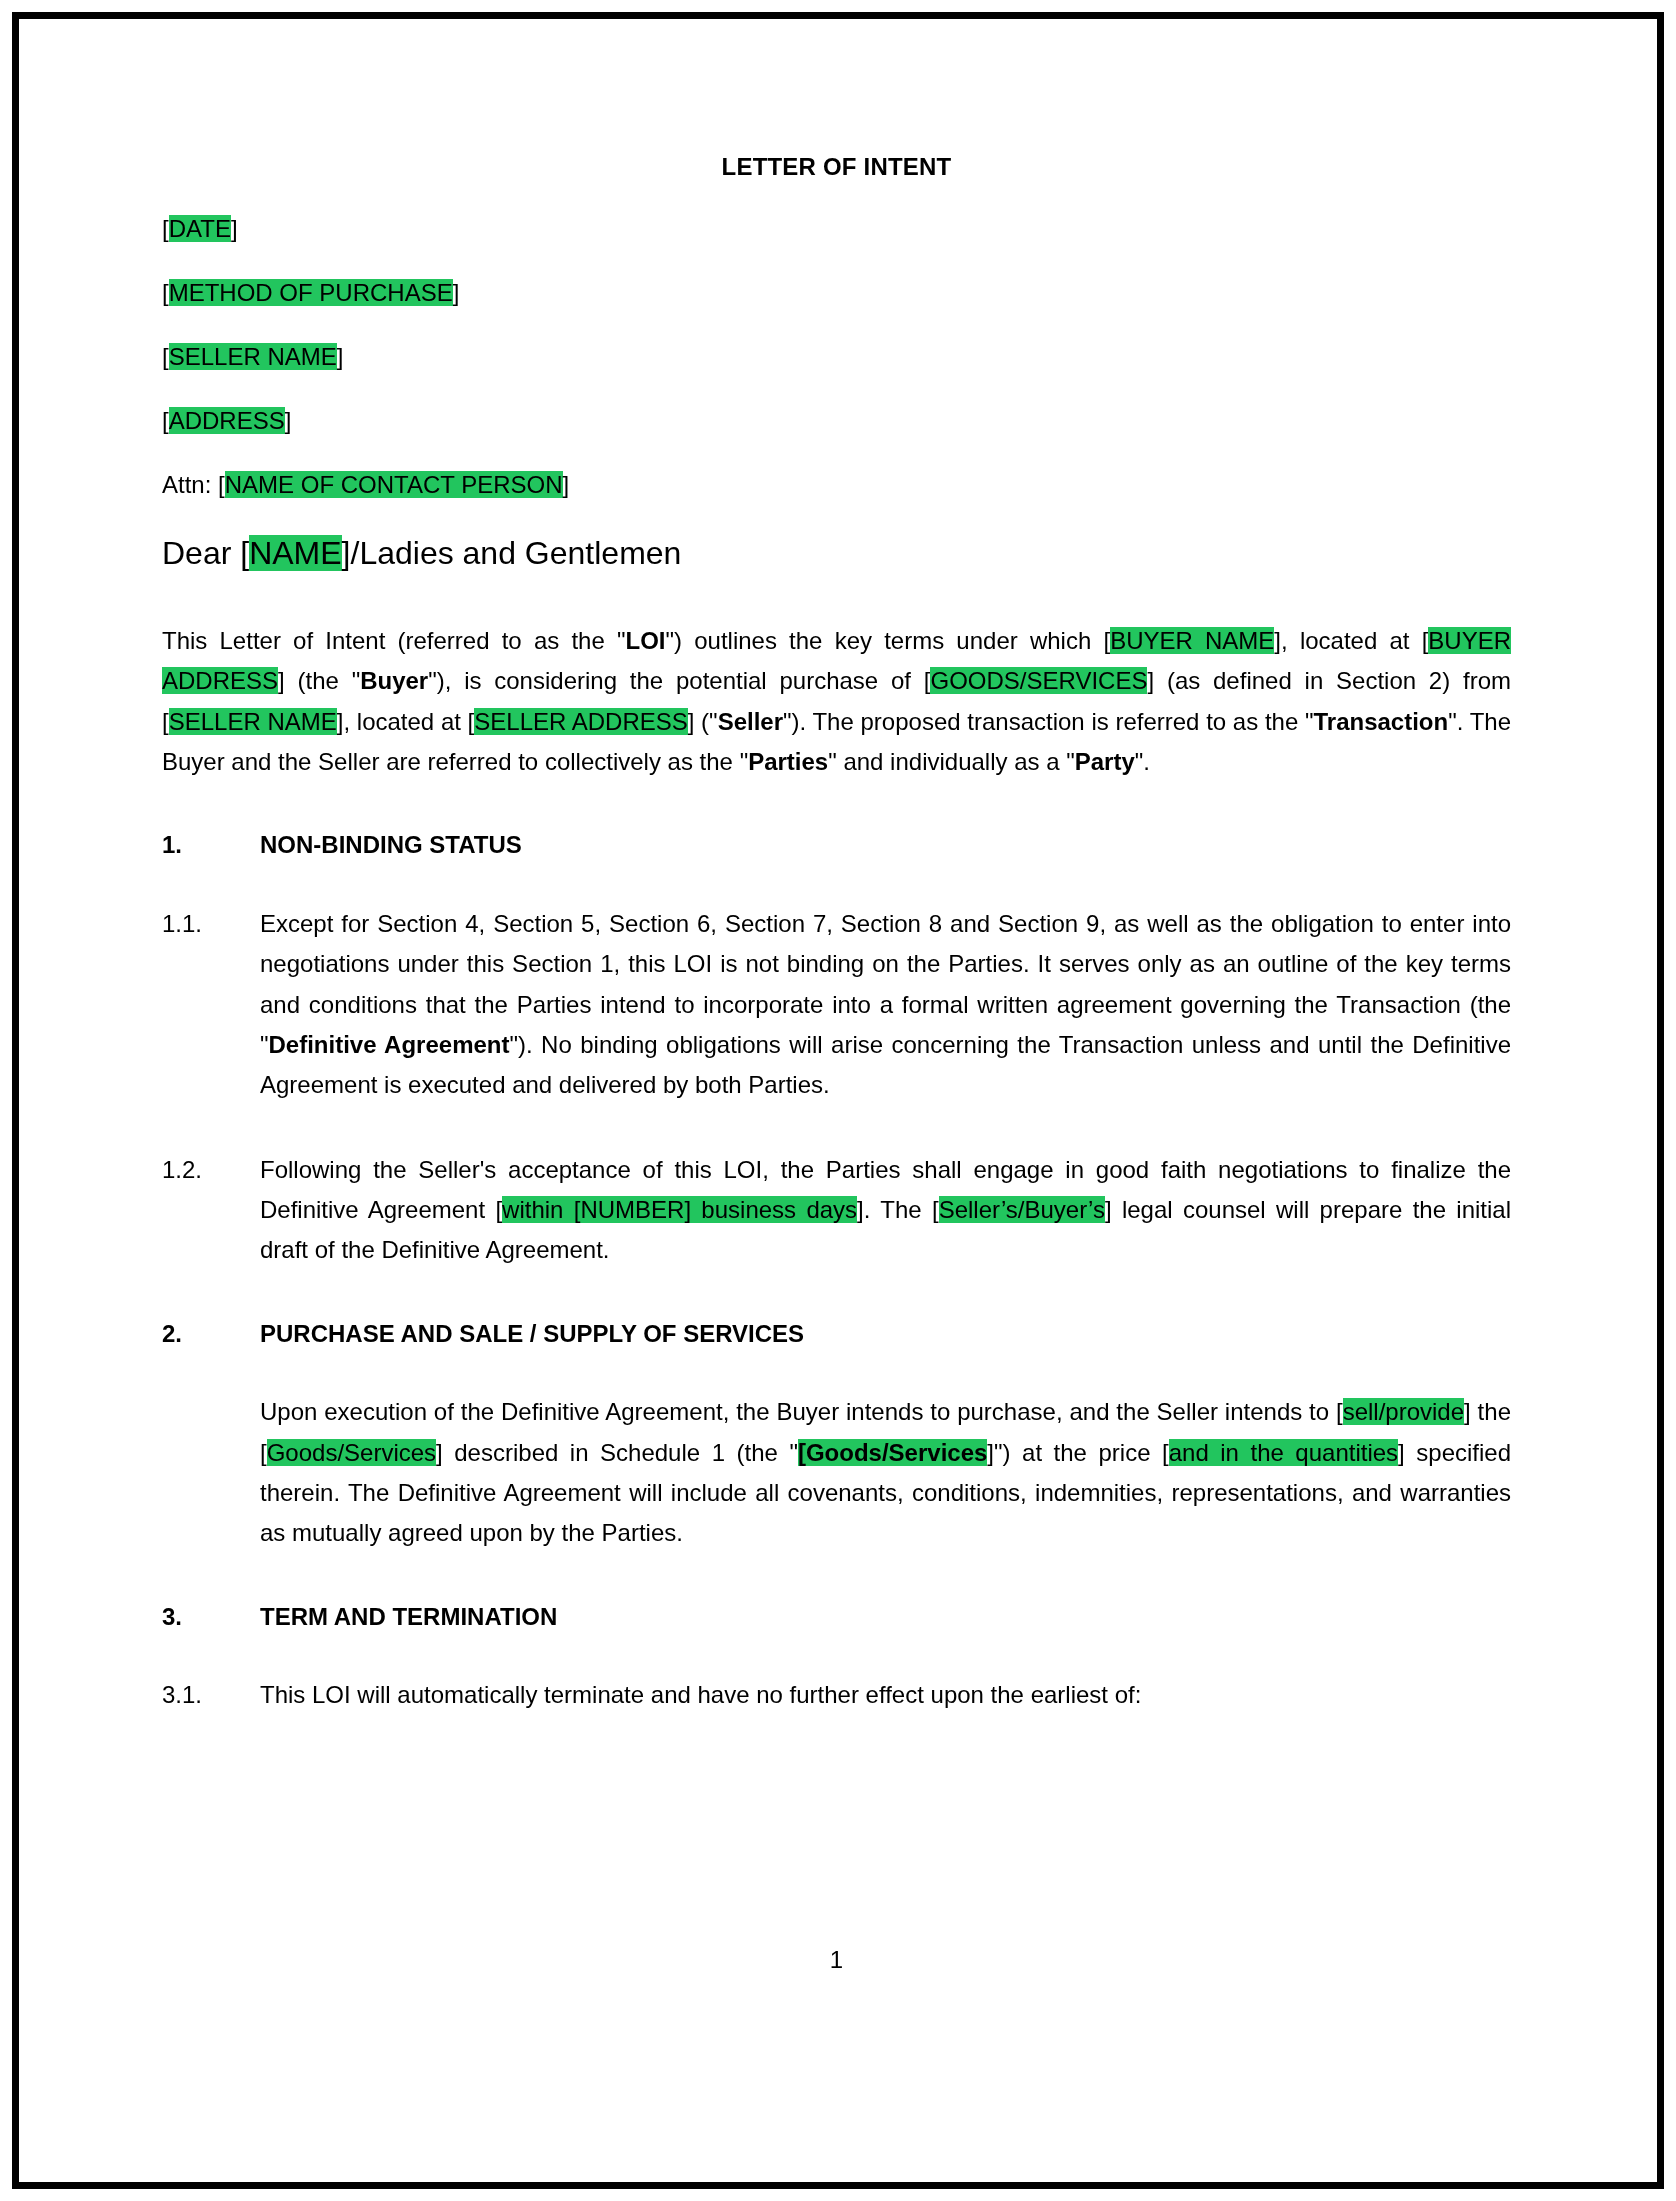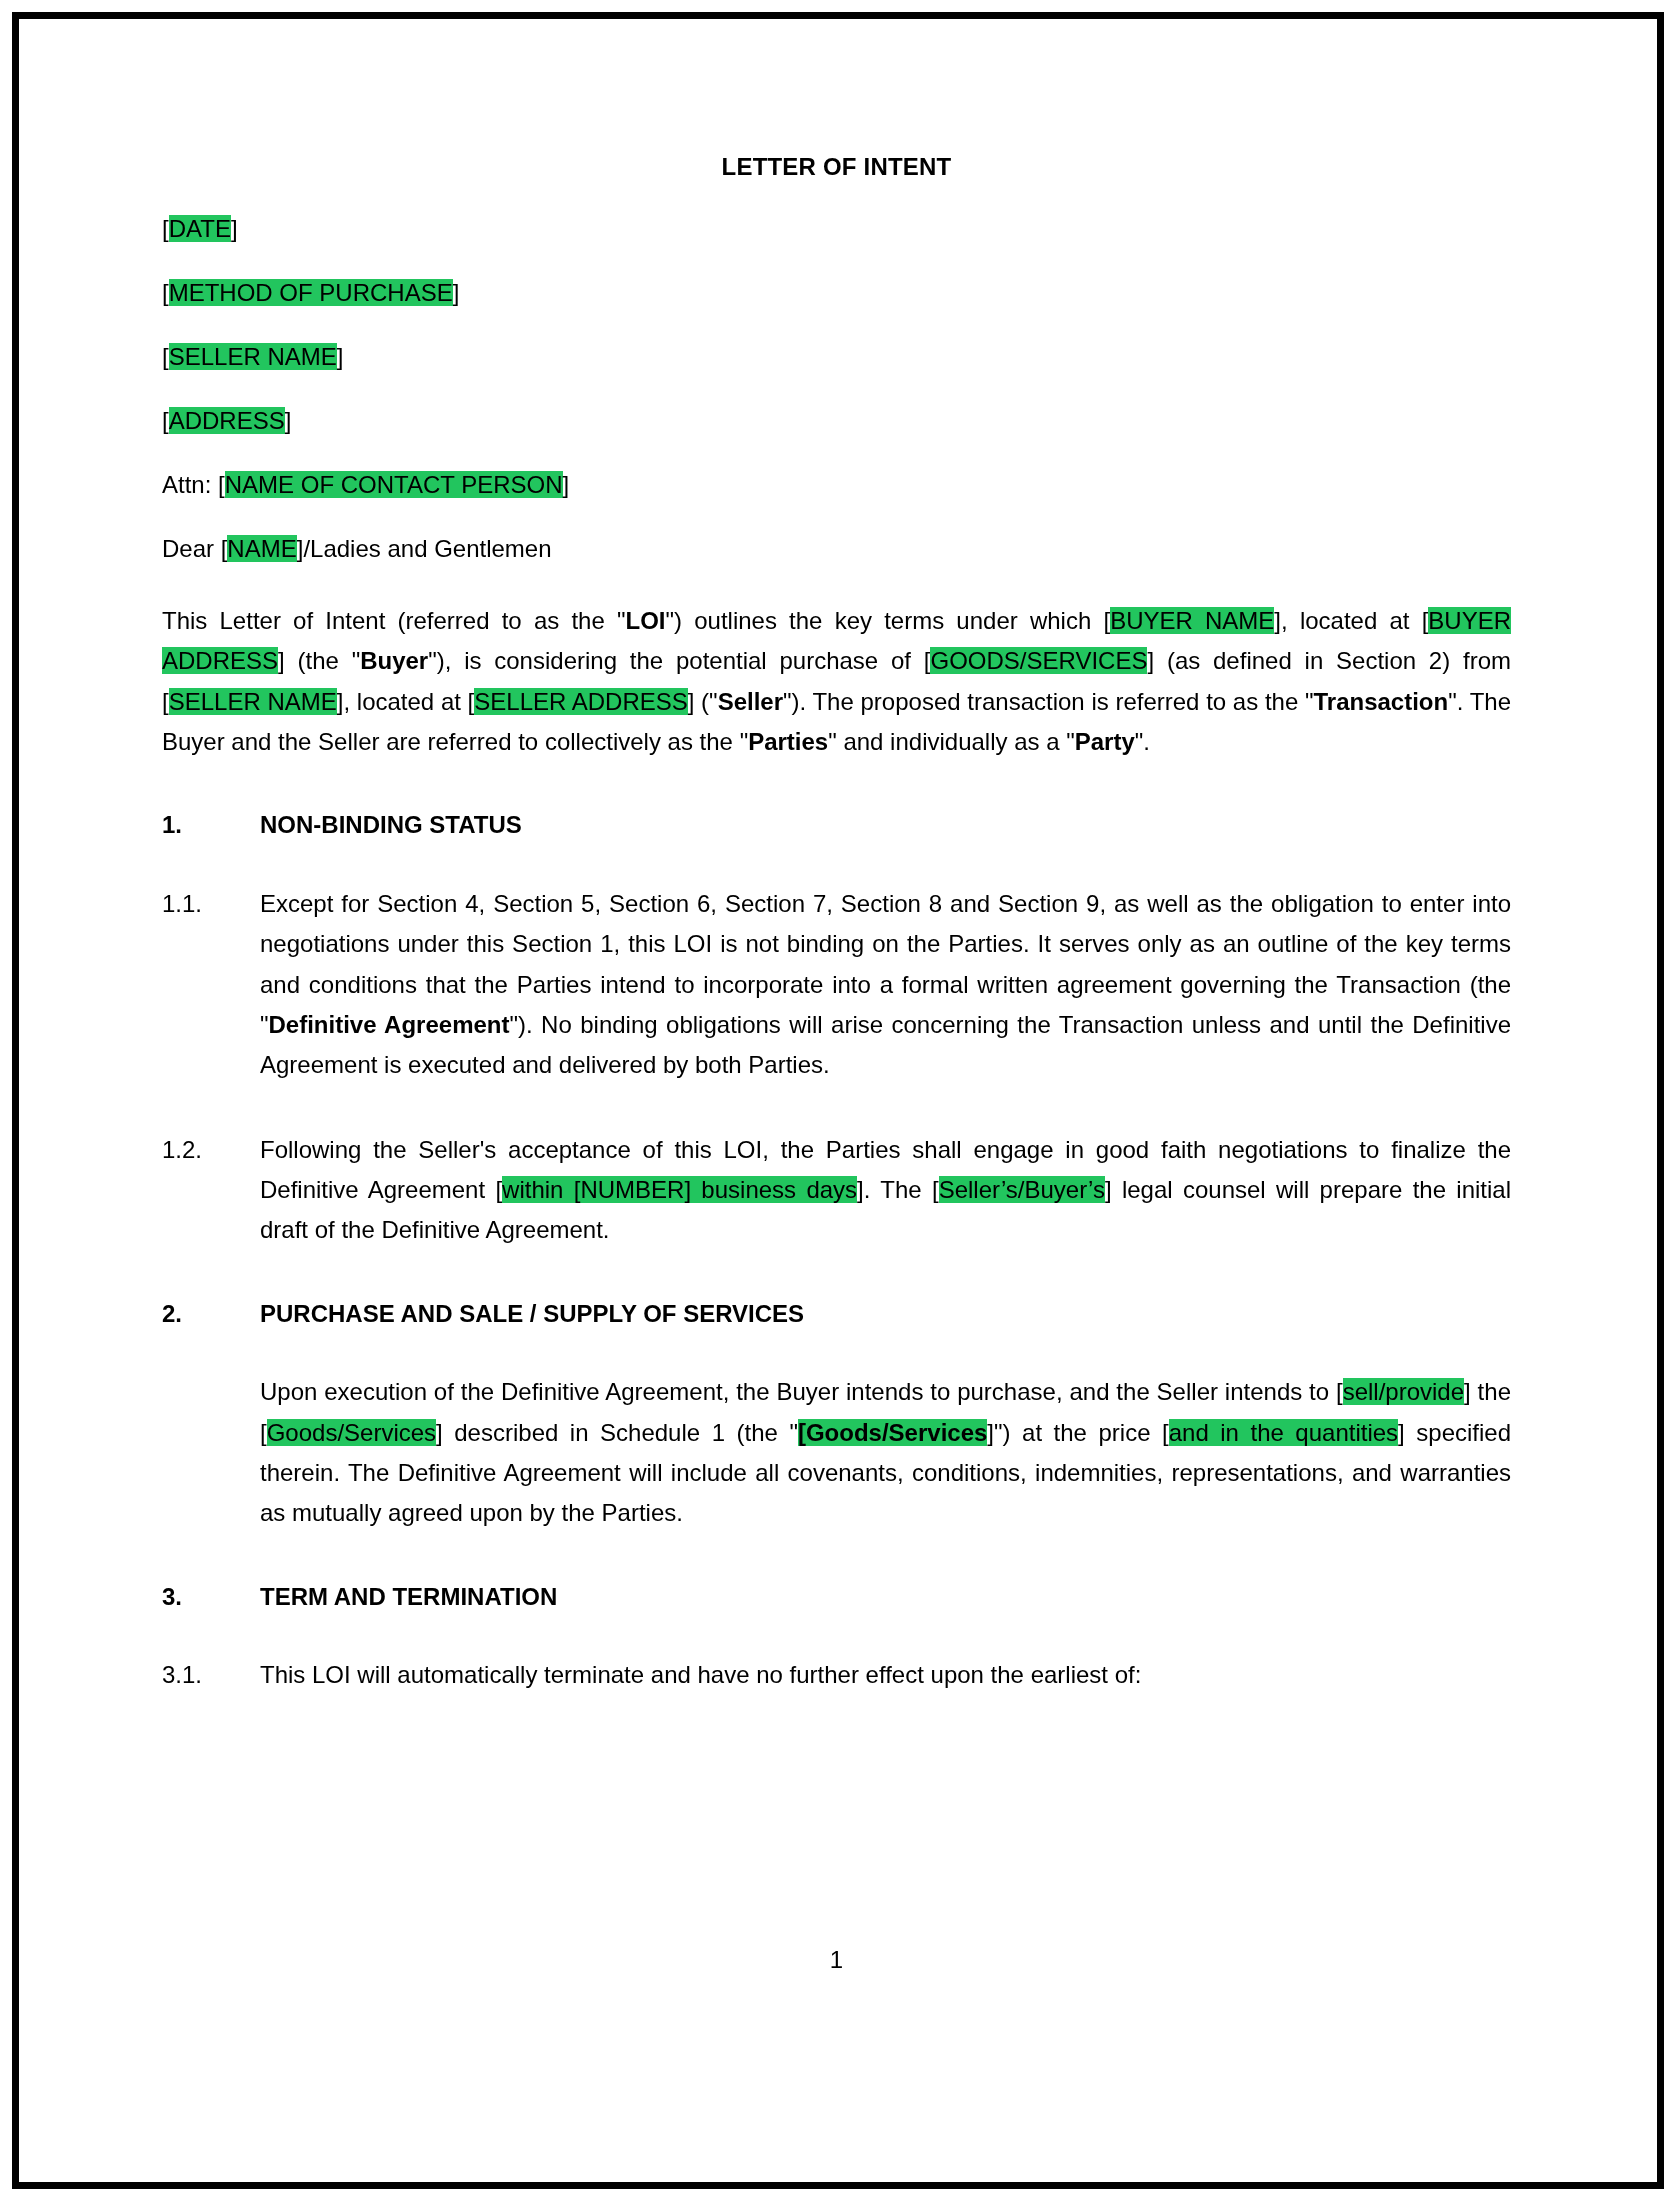--- a/index.html
+++ b/index.html
@@ -53,22 +53,22 @@
   }
 
   .re-line {
     font-size: 24px;
     font-weight: bold;
     margin: 0 0 40px 0;
     line-height: 1.0;
   }
 
   .salutation {
-    font-size: 24px;
-    margin: 0 0 40px 0;
+    font-size: 32px;
+    margin: 0 0 52px 0;
     line-height: 1.0;
   }
 
   .body-para {
     font-size: 24px;
     text-align: justify;
     line-height: 1.68;
     margin: 0 0 40px 0;
   }
 

